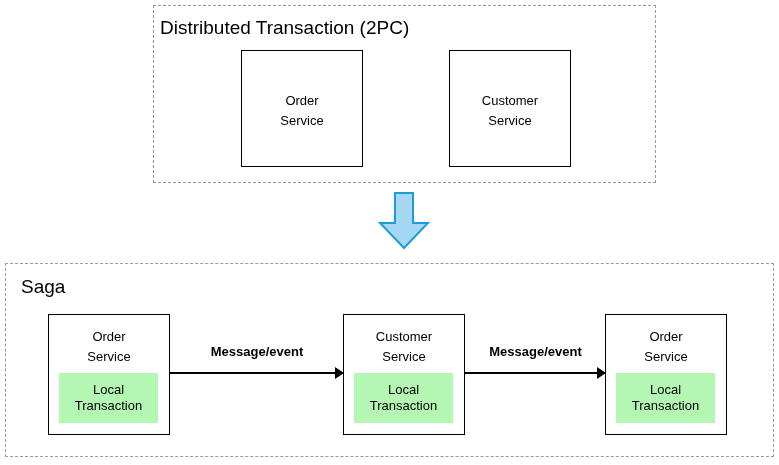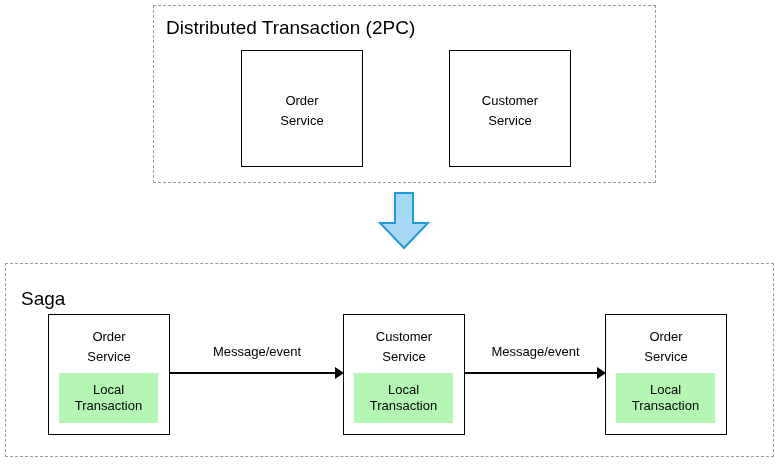--- a/index.html
+++ b/index.html
@@ -44,26 +44,26 @@
     height: 194px;
   }
   .group-title {
     position: absolute;
     font-size: 19px;
     line-height: 22px;
     color: #000000;
     white-space: nowrap;
   }
   #group-2pc .group-title {
-    left: 12px;
+    left: 6px;
     top: 11px;
   }
   #group-saga .group-title {
     left: 15px;
-    top: 24px;
+    top: 12px;
   }
 
   
   .service-box {
     position: absolute;
     border: 1.6px solid #000000;
     box-sizing: border-box;
     background: #ffffff;
   }
   .service-name {
@@ -113,20 +113,21 @@
     line-height: 16px;
     color: #000000;
     white-space: pre-line;
     box-sizing: border-box;
   }
 
   
   .flow {
     position: absolute;
     height: 40px;
+    font-weight: bold;
   }
   #flow-1 { left: 170px; top: 353px; width: 174px; }
   #flow-2 { left: 465px; top: 353px; width: 141px; }
 
   .flow-line {
     position: absolute;
     left: 0;
     top: 19px;
     height: 1.6px;
     width: calc(100% - 8px);

